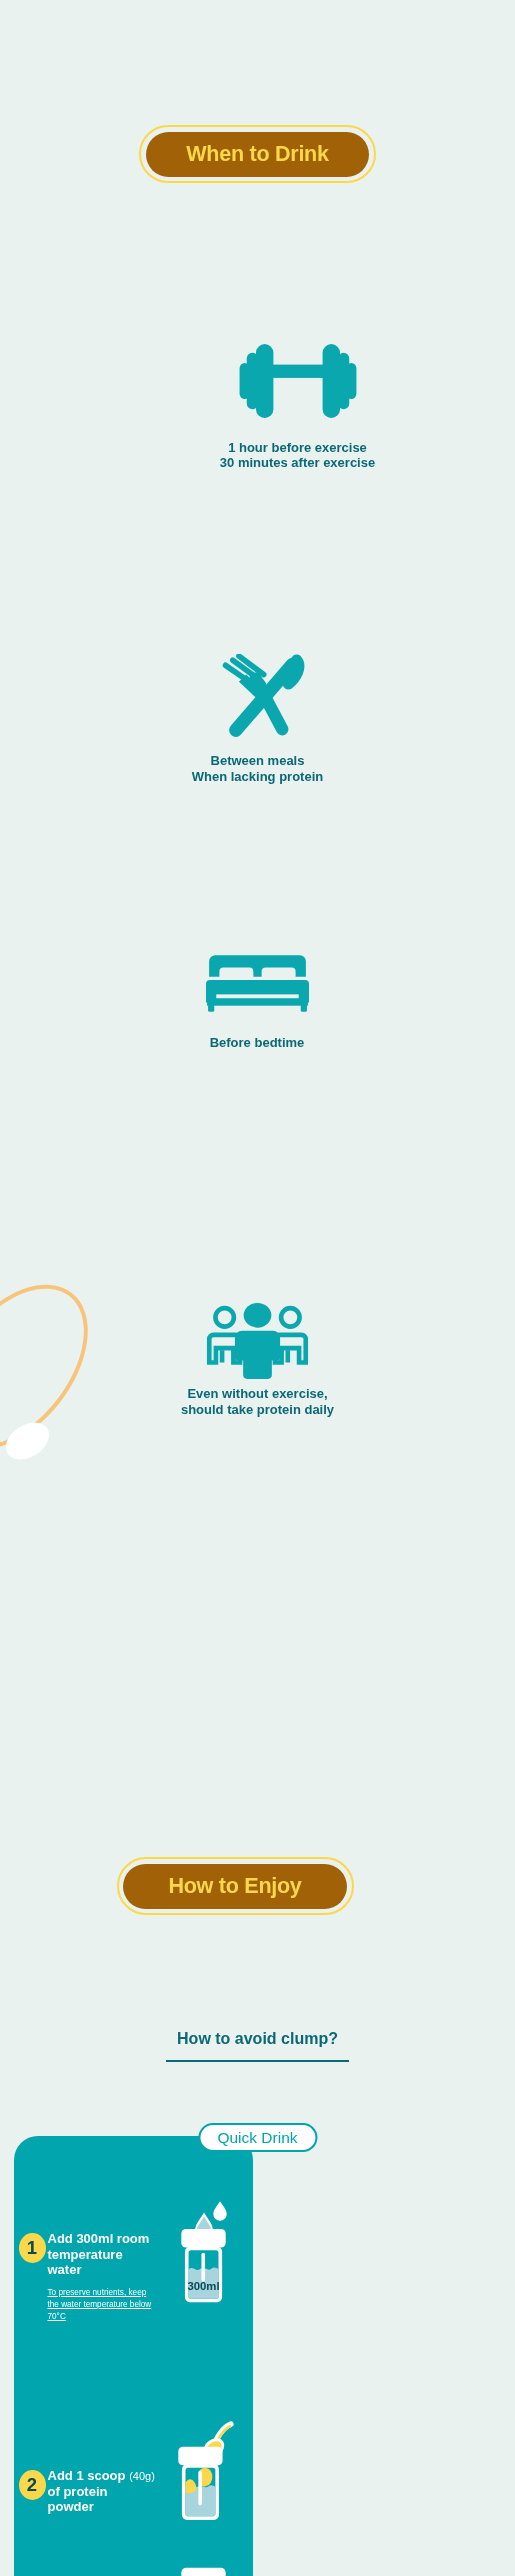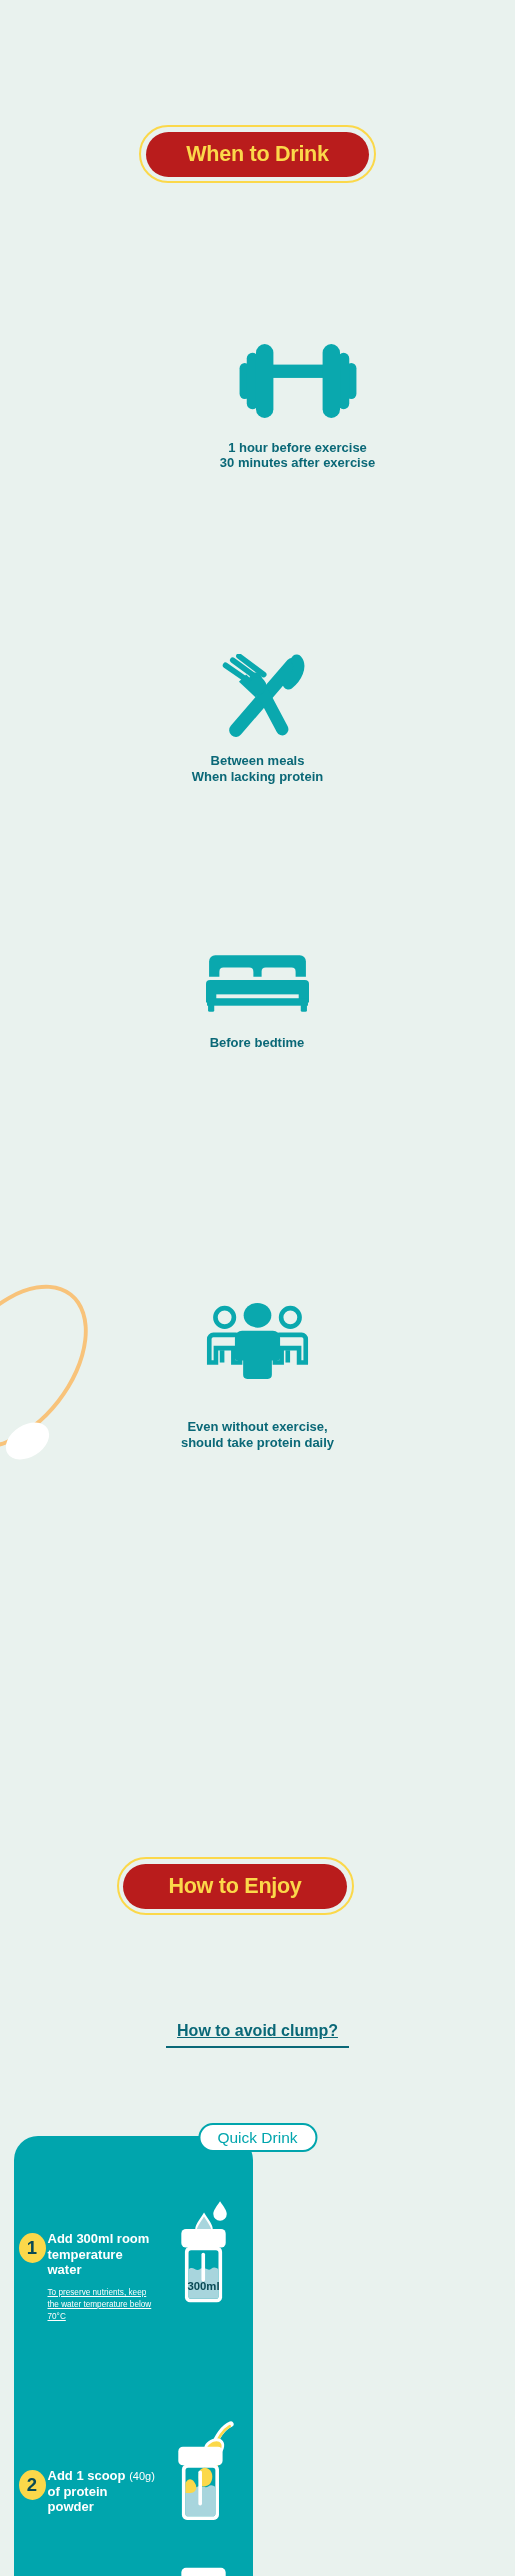--- a/index.html
+++ b/index.html
@@ -40,21 +40,21 @@
   .pill-wrap {
     position: relative;
     width: 237px;
     margin: 0 auto;
     padding: 4.6px;
     box-sizing: border-box;
     border: 2.6px solid #fbd84a;
     border-radius: 515px;
   }
   .pill {
-    background: #b91c1c;
+    background: #a16207;
     border-radius: 515px;
     height: 45px;
     display: flex;
     align-items: center;
     justify-content: center;
   }
   .pill-label {
     color: #fbd84a;
     font-size: 21.6px;
     font-weight: bold;
@@ -79,23 +79,22 @@
     white-space: pre-line;
     margin: 0;
   }
 
   
   .subhead {
     color: #0a6877;
     font-size: 16px;
     font-weight: bold;
     text-align: center;
-    margin: 4px;
+    margin: 12px;
     line-height: 1.1;
-    text-decoration: underline;
   }
   .subhead-underline {
     width: 183px;
     height: 2.1px;
     background: #0a6877;
     margin: 6.2px auto 0 auto;
   }
 
   
   .card {
@@ -256,21 +255,21 @@
 
       <g fill="none" stroke="#0aa8ae" stroke-width="9">
         <circle cx="164" cy="28" r="18"></circle>
         <path d="M142 62 h44 a8 8 0 0 1 8 8 v46 h-13 v-28 h-34 v28 h-13 v-46 a8 8 0 0 1 8 -8 z"></path>
         <path d="M159 92 v24"></path>
       </g>
 
       <ellipse cx="100" cy="24" rx="27" ry="24" fill="#0aa8ae"></ellipse>
       <path d="M70 54 h60 a14 14 0 0 1 14 14 v38 a6 6 0 0 1 -6 6 h-10 v28 a8 8 0 0 1 -8 8 h-40 a8 8 0 0 1 -8 -8 v-28 h-10 a6 6 0 0 1 -6 -6 v-38 a14 14 0 0 1 14 -14 z" fill="#0aa8ae"></path>
     </svg>
-    <p class="item-caption" style="margin-top:38px;">Even without exercise,
+    <p class="item-caption" style="margin-top:5px;">Even without exercise,
 should take protein daily</p>
   </div>
 
   <div style="position:absolute; left:0; top:1857px; width:470px;">
     <div class="pill-wrap">
       <div class="pill">
         <span class="pill-label">How to Enjoy</span>
       </div>
     </div>
   </div>

